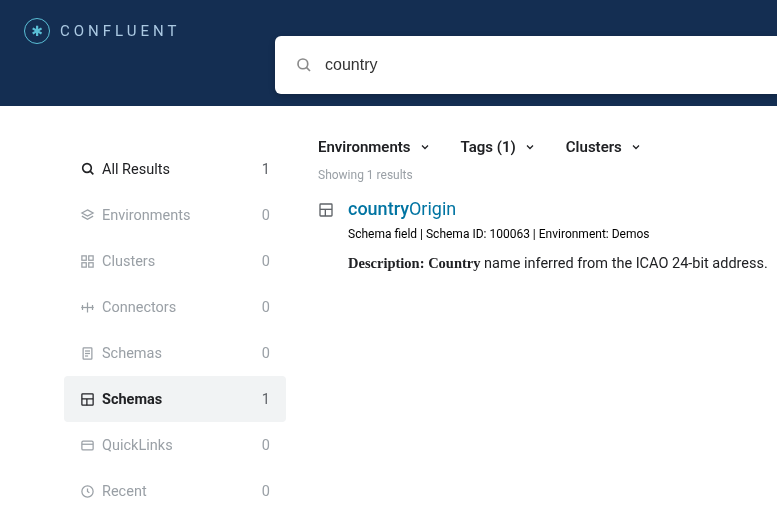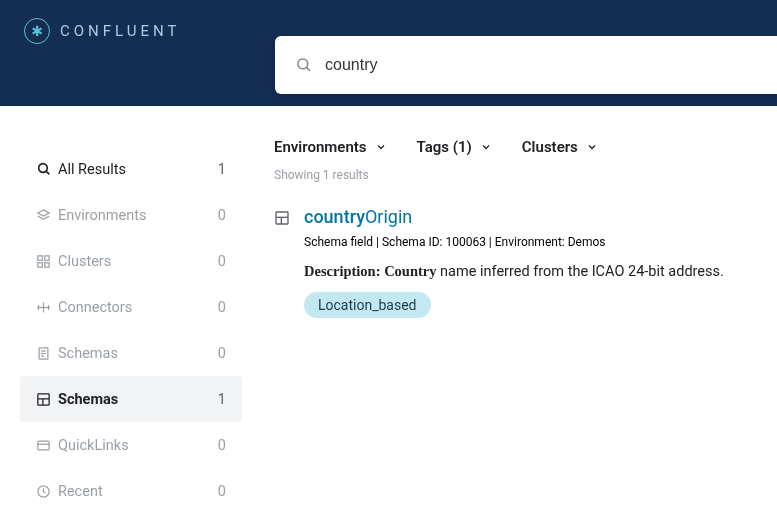--- a/index.html
+++ b/index.html
@@ -73,20 +73,21 @@
       flex: 1;
       background: transparent;
     }
     .content {
       display: flex;
       height: calc(528px - 106px);
     }
     .sidebar {
       width: 242px;
       padding: 40px 0 0 20px;
+      margin-left: 44px;
     }
     .sidebar-item {
       display: flex;
       align-items: center;
       height: 46px;
       padding: 0 16px;
       border-radius: 4px;
       cursor: pointer;
       font-size: 14.5px;
     }
@@ -131,21 +132,21 @@
     }
     .filter .chevron {
       display: flex;
     }
     .results-count {
       margin-top: 12px;
       font-size: 12px;
       color: #9aa0a6;
     }
     .result {
-      margin-top: 24px;
+      margin-top: 16px;
       display: flex;
       gap: 14px;
     }
     .result-icon {
       color: #5f6368;
       margin-top: 4px;
     }
     .result-body { flex: 1; }
     .result-title {
       font-size: 18px;
@@ -325,19 +326,16 @@
         </svg>
       </span>
       <div class="result-body">
         <div class="result-title">
           <span class="match">country</span><span class="rest">Origin</span>
         </div>
         <div class="result-meta">Schema field | Schema ID: 100063 | Environment: Demos</div>
         <div class="result-desc">
           <span class="bold">Description: </span><span class="bold">Country</span><span> name inferred from the ICAO 24-bit address.</span>
         </div>
-        <div>
-          <span class="tag-pill">Location_based</span>
-        </div>
       </div>
     </div>
   </div>
 </div>
 
 </body></html>

